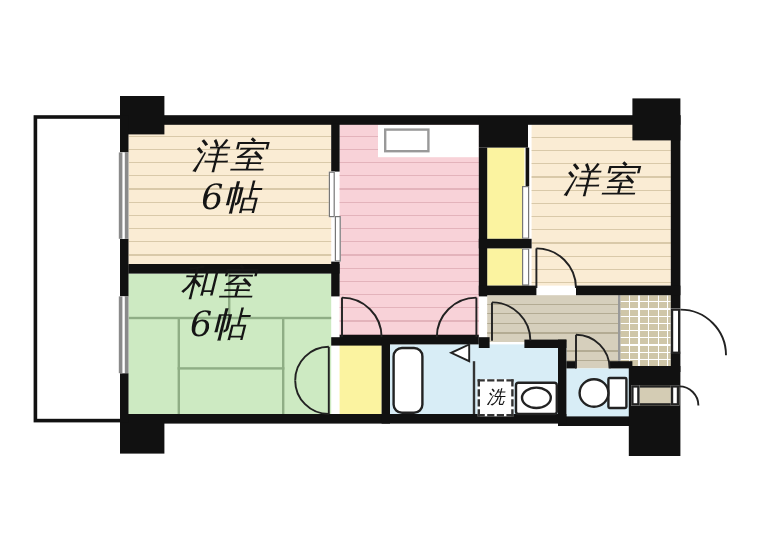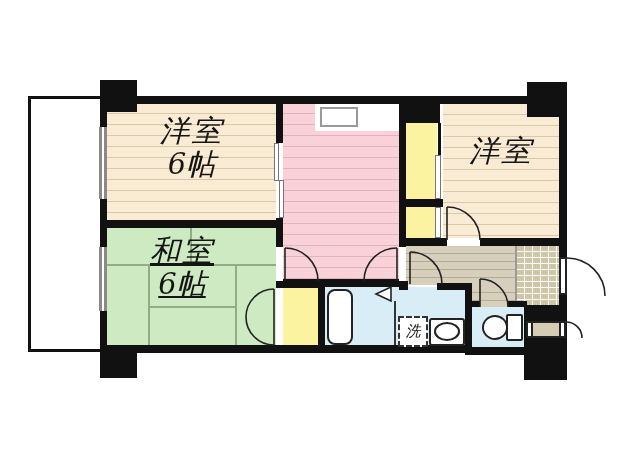--- a/index.html
+++ b/index.html
@@ -153,18 +153,18 @@
     </g>
   </svg>
 
   <div class="room-label" style="left:107px;top:114px;width:169px;">
     <div class="nm">洋室</div>
     <div class="sz">6帖</div>
   </div>
   <div class="room-label" style="left:443px;top:134px;width:116px;">
     <div class="nm">洋室</div>
   </div>
-  <div class="room-label" style="left:107px;top:234px;width:150px;text-decoration:underline;">
+  <div class="room-label" style="left:107px;top:220px;width:150px;">
     <div class="nm">和室</div>
     <div class="sz">6帖</div>
   </div>
 
 </div>
 
 </body></html>

